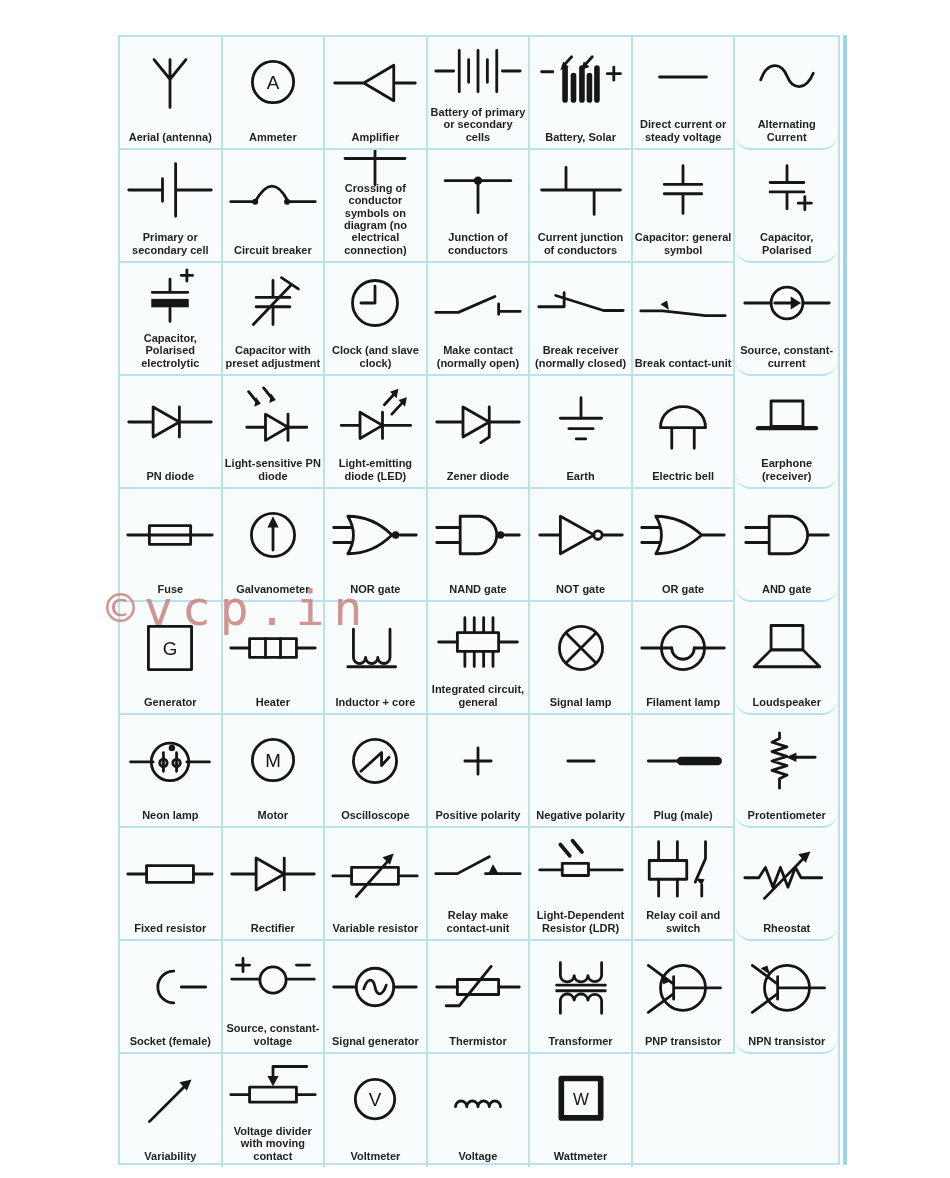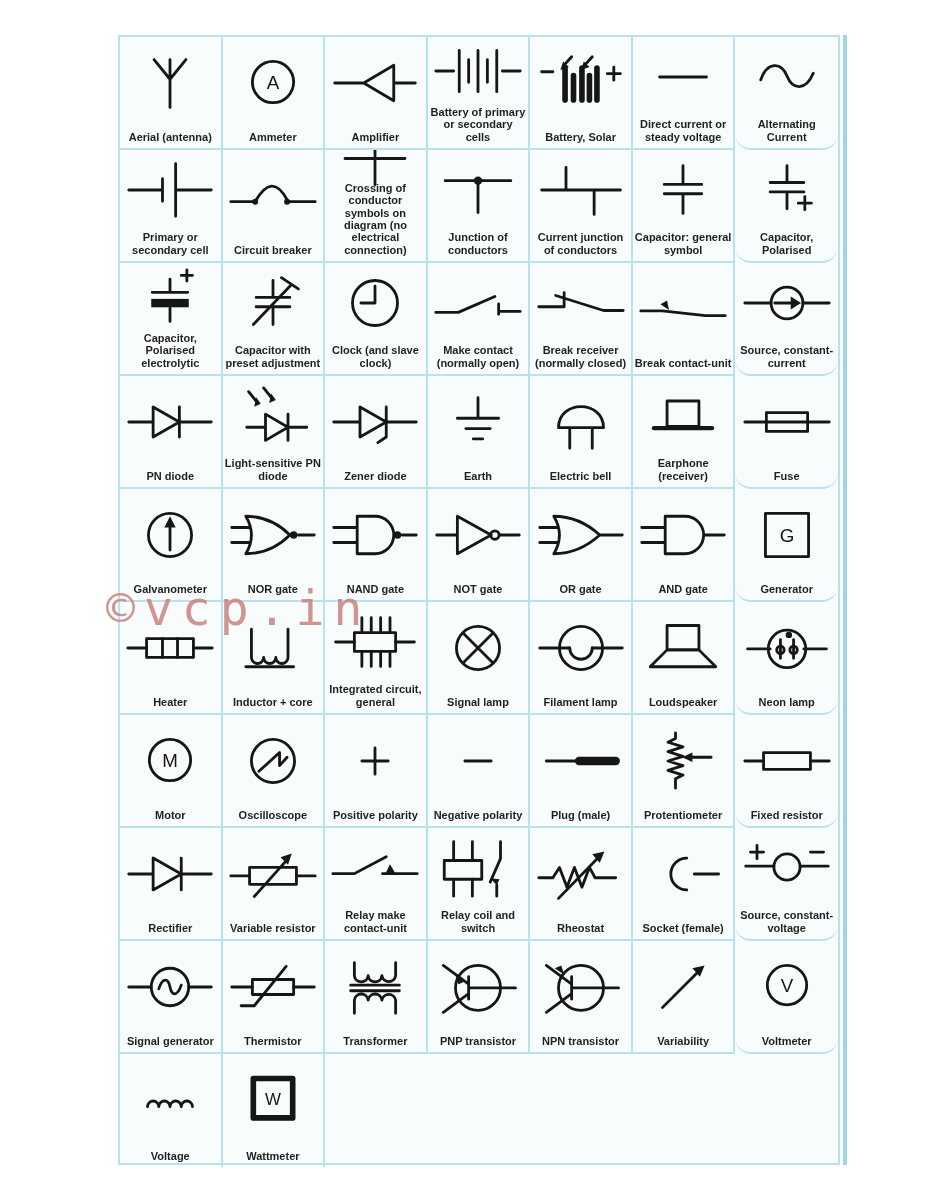--- a/index.html
+++ b/index.html
@@ -251,20 +251,30 @@
           <path d="M22 44H42M42 30V58L66 44ZM66 30V58M66 44H86M24 6L32 16M40 2L48 12"></path>
           <polygon class="f" points="30,22 37,19 32,12"></polygon>
           <polygon class="f" points="46,18 53,15 48,8"></polygon>
         </svg>
       </div>
       <div class="label">Light-sensitive PN diode</div>
     </div>
     <div class="cell">
       <div class="sym">
         <svg viewBox="0 0 100 64" fill="none" stroke="#161616" stroke-width="3" stroke-linecap="round" stroke-linejoin="round">
+          <path d="M14 42H34M34 28V56L58 42ZM58 28V56M58 42H88M60 20L70 9M68 30L79 18"></path>
+          <polygon class="f" points="75,3 66,6 73,13"></polygon>
+          <polygon class="f" points="84,12 75,15 82,22"></polygon>
+        </svg>
+      </div>
+      <div class="label">Light-emitting diode (LED)</div>
+    </div>
+    <div class="cell">
+      <div class="sym">
+        <svg viewBox="0 0 100 64" fill="none" stroke="#161616" stroke-width="3" stroke-linecap="round" stroke-linejoin="round">
           <path d="M6 32H34M34 16V48L62 32ZM62 16V48L53 54M62 32H94"></path>
         </svg>
       </div>
       <div class="label">Zener diode</div>
     </div>
     <div class="cell">
       <div class="sym">
         <svg viewBox="0 0 100 64" fill="none" stroke="#161616" stroke-width="3" stroke-linecap="round" stroke-linejoin="round">
           <path d="M50 6V28M28 28H72M37 39H63M45 50H55"></path>
         </svg>
@@ -512,20 +522,30 @@
         <svg viewBox="0 0 100 64" fill="none" stroke="#161616" stroke-width="3" stroke-linecap="round" stroke-linejoin="round">
           <path d="M5 38H28M28 38L62 20M58 38H95"></path>
           <polygon class="f" points="61,38 72,38 66,28"></polygon>
         </svg>
       </div>
       <div class="label">Relay make contact-unit</div>
     </div>
     <div class="cell">
       <div class="sym">
         <svg viewBox="0 0 100 64" fill="none" stroke="#161616" stroke-width="3" stroke-linecap="round" stroke-linejoin="round">
+          <path d="M6 34H30M58 34H94"></path>
+          <rect x="30" y="27" width="28" height="13"></rect>
+          <path stroke-width="4" d="M28 7L38 19M41 3L51 15"></path>
+        </svg>
+      </div>
+      <div class="label">Light-Dependent Resistor (LDR)</div>
+    </div>
+    <div class="cell">
+      <div class="sym">
+        <svg viewBox="0 0 100 64" fill="none" stroke="#161616" stroke-width="3" stroke-linecap="round" stroke-linejoin="round">
           <rect x="14" y="24" width="40" height="20"></rect>
           <path d="M24 4V24M24 44V62M44 4V24M44 44V62M74 4V22M74 22L63 47M70 50V62"></path>
           <polygon class="f" points="70,50 63,43 73,44"></polygon>
         </svg>
       </div>
       <div class="label">Relay coil and switch</div>
     </div>
     <div class="cell">
       <div class="sym">
         <svg viewBox="0 0 100 64" fill="none" stroke="#161616" stroke-width="3" stroke-linecap="round" stroke-linejoin="round">
@@ -604,20 +624,30 @@
         <svg viewBox="0 0 100 64" fill="none" stroke="#161616" stroke-width="3" stroke-linecap="round" stroke-linejoin="round">
           <path d="M28 54L66 16"></path>
           <polygon class="f" points="73,9 60,12 68,21"></polygon>
         </svg>
       </div>
       <div class="label">Variability</div>
     </div>
     <div class="cell">
       <div class="sym">
         <svg viewBox="0 0 100 64" fill="none" stroke="#161616" stroke-width="3" stroke-linecap="round" stroke-linejoin="round">
+          <rect x="25" y="30" width="50" height="16"></rect>
+          <path d="M5 38H25M75 38H95M86 8H50V20"></path>
+          <polygon class="f" points="50,29 44,18 56,18"></polygon>
+        </svg>
+      </div>
+      <div class="label">Voltage divider with moving contact</div>
+    </div>
+    <div class="cell">
+      <div class="sym">
+        <svg viewBox="0 0 100 64" fill="none" stroke="#161616" stroke-width="3" stroke-linecap="round" stroke-linejoin="round">
           <circle cx="50" cy="30" r="21"></circle>
           <text x="50" y="37" class="lt">V</text>
         </svg>
       </div>
       <div class="label">Voltmeter</div>
     </div>
     <div class="cell">
       <div class="sym">
         <svg viewBox="0 0 100 64" fill="none" stroke="#161616" stroke-width="3" stroke-linecap="round" stroke-linejoin="round">
           <path d="M26 38A6 6 0 0 1 38 38M38 38A6 6 0 0 1 50 38M50 38A6 6 0 0 1 62 38M62 38A6 6 0 0 1 74 38"></path>

